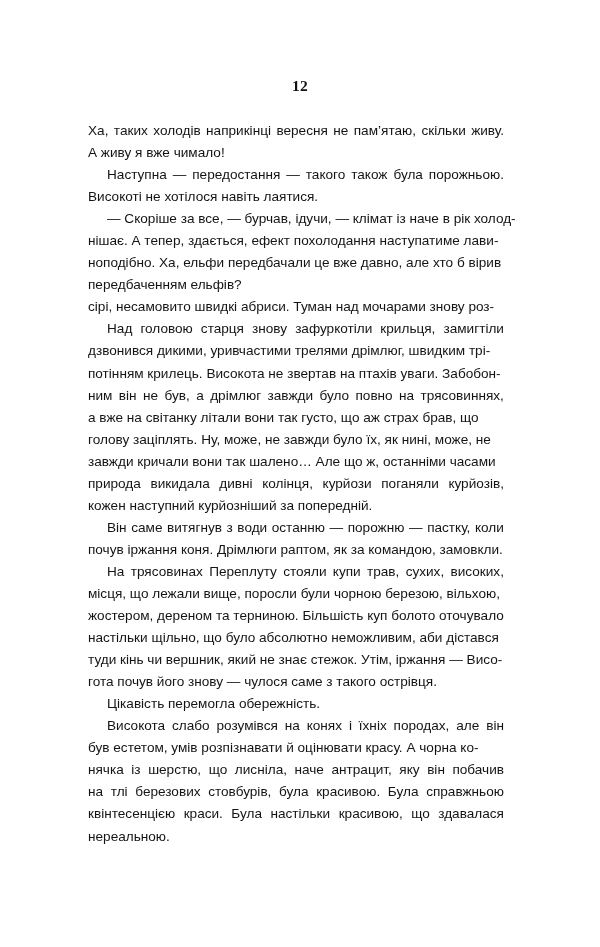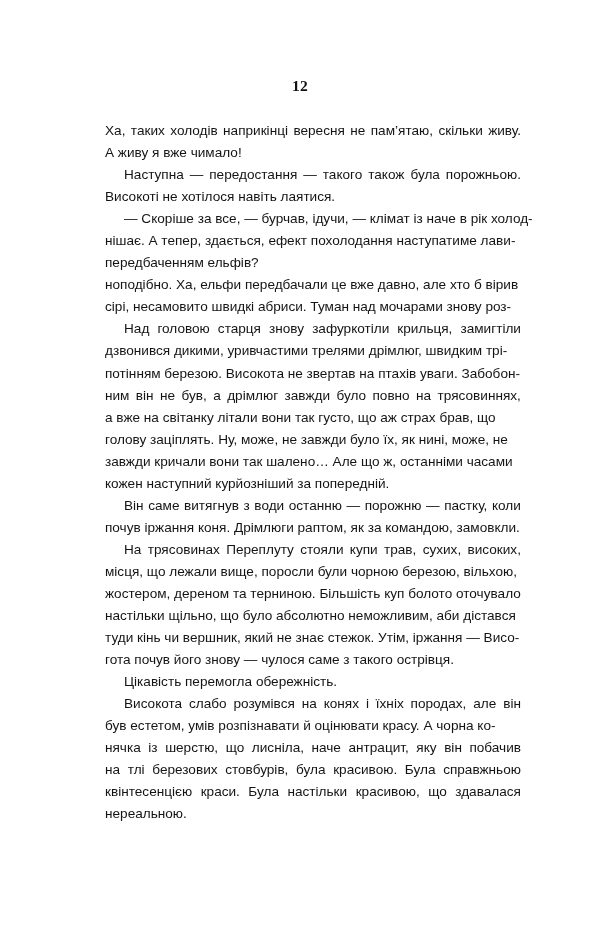--- a/index.html
+++ b/index.html
@@ -35,21 +35,21 @@
     font-weight: bold;
     font-size: 15.5px;
     letter-spacing: 0.3px;
     color: #111111;
     line-height: 1;
   }
 
   .textblock {
     position: absolute;
     top: 120px;
-    left: 105px;
+    left: 88px;
     width: 416px;
   }
 
   p.para {
     margin: 0;
     padding: 0;
     font-size: 13.6px;
     line-height: 22.05px;
     text-align: justify;
     text-justify: inter-word;
@@ -105,53 +105,62 @@
           <span>також</span>
           <span>була</span>
           <span>порожньою.</span>
         </span>
       <span class="ln">Високоті не хотілося навіть лаятися.</span>
     </p>
 
     <p class="para">
       <span class="ln ind">— Скоріше за все, — бурчав, ідучи, — клімат із наче в рік холод-</span>
       <span class="ln">нішає. А тепер, здається, ефект похолодання наступатиме лави-</span>
+      <span class="ln">ноподібно. Ха, ельфи передбачали це вже давно, але хто б вірив</span>
       <span class="ln">передбаченням ельфів?</span>
-      <span class="ln">ноподібно. Ха, ельфи передбачали це вже давно, але хто б вірив</span>
     </p>
 
     <p class="para">
       <span class="ln">сірі, несамовито швидкі абриси. Туман над мочарами знову роз-</span>
       <span class="ln ind just">
           <span>Над</span>
           <span>головою</span>
           <span>старця</span>
           <span>знову</span>
           <span>зафуркотіли</span>
           <span>крильця,</span>
           <span>замигтіли</span>
         </span>
       <span class="ln">дзвонився дикими, уривчастими трелями дрімлюг, швидким трі-</span>
-      <span class="ln">потінням березою. Високота не звертав на птахів уваги. Забобон-</span>
+      <span class="ln">потінням крилець. Високота не звертав на птахів уваги. Забобон-</span>
       <span class="ln just">
           <span>ним</span>
           <span>він</span>
           <span>не</span>
           <span>був,</span>
           <span>а</span>
           <span>дрімлюг</span>
           <span>завжди</span>
           <span>було</span>
           <span>повно</span>
           <span>на</span>
           <span>трясовиннях,</span>
         </span>
       <span class="ln">а вже на світанку літали вони так густо, що аж страх брав, що</span>
       <span class="ln">голову заціплять. Ну, може, не завжди було їх, як нині, може, не</span>
       <span class="ln">завжди кричали вони так шалено… Але що ж, останніми часами</span>
+      <span class="ln just">
+          <span>природа</span>
+          <span>викидала</span>
+          <span>дивні</span>
+          <span>колінця,</span>
+          <span>курйози</span>
+          <span>поганяли</span>
+          <span>курйозів,</span>
+        </span>
       <span class="ln">кожен наступний курйозніший за попередній.</span>
     </p>
 
     <p class="para">
       <span class="ln ind just">
           <span>Він</span>
           <span>саме</span>
           <span>витягнув</span>
           <span>з</span>
           <span>води</span>

